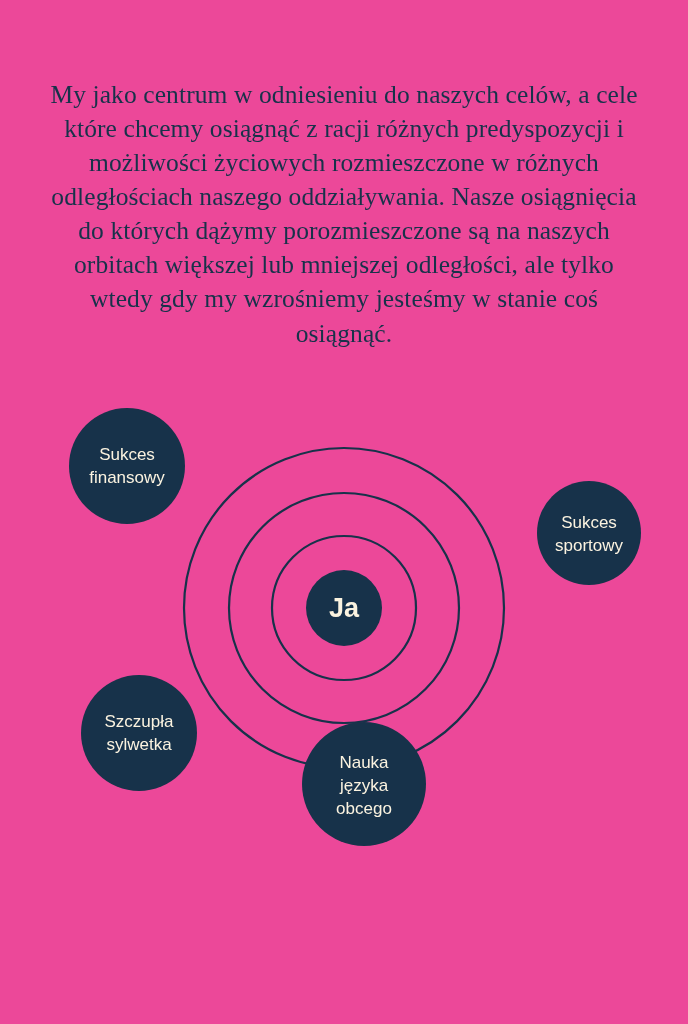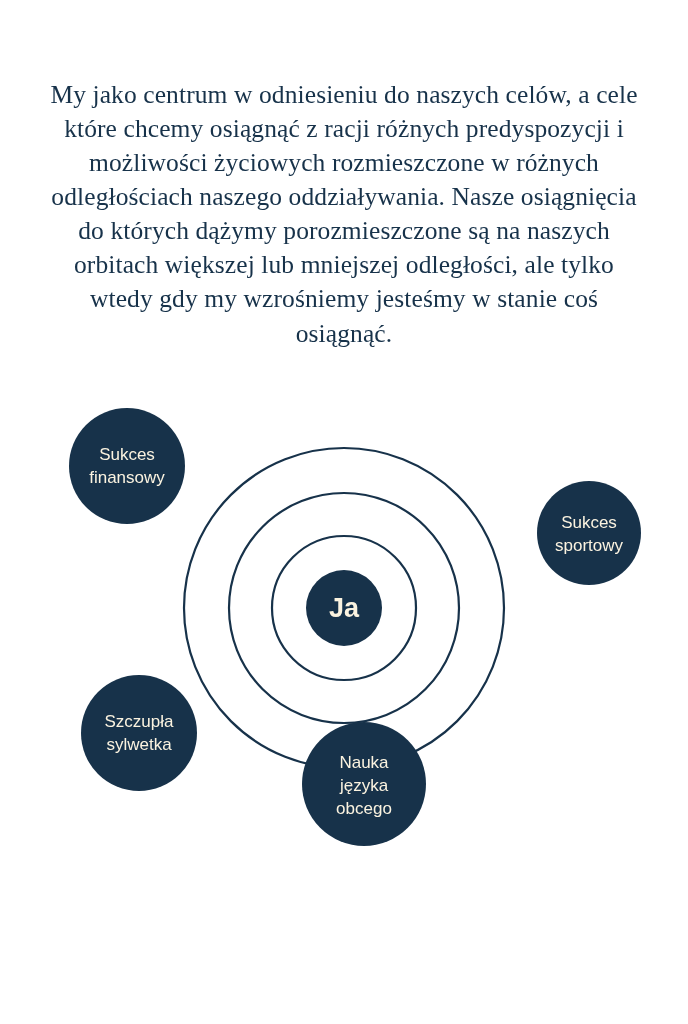--- a/index.html
+++ b/index.html
@@ -11,21 +11,21 @@
     height: 1024px;
     background: #fbf3e0;
     font-family: "Liberation Sans", sans-serif;
     overflow: hidden;
     position: relative;
   }
   .page {
     position: relative;
     width: 688px;
     height: 1024px;
-    background: #ffffff;
+    background: #ec4899;
   }
 
   
   .intro {
     position: absolute;
     left: 48px;
     top: 52px;
     width: 592px;
     font-family: "Liberation Serif", serif;
     font-size: 25.5px;

